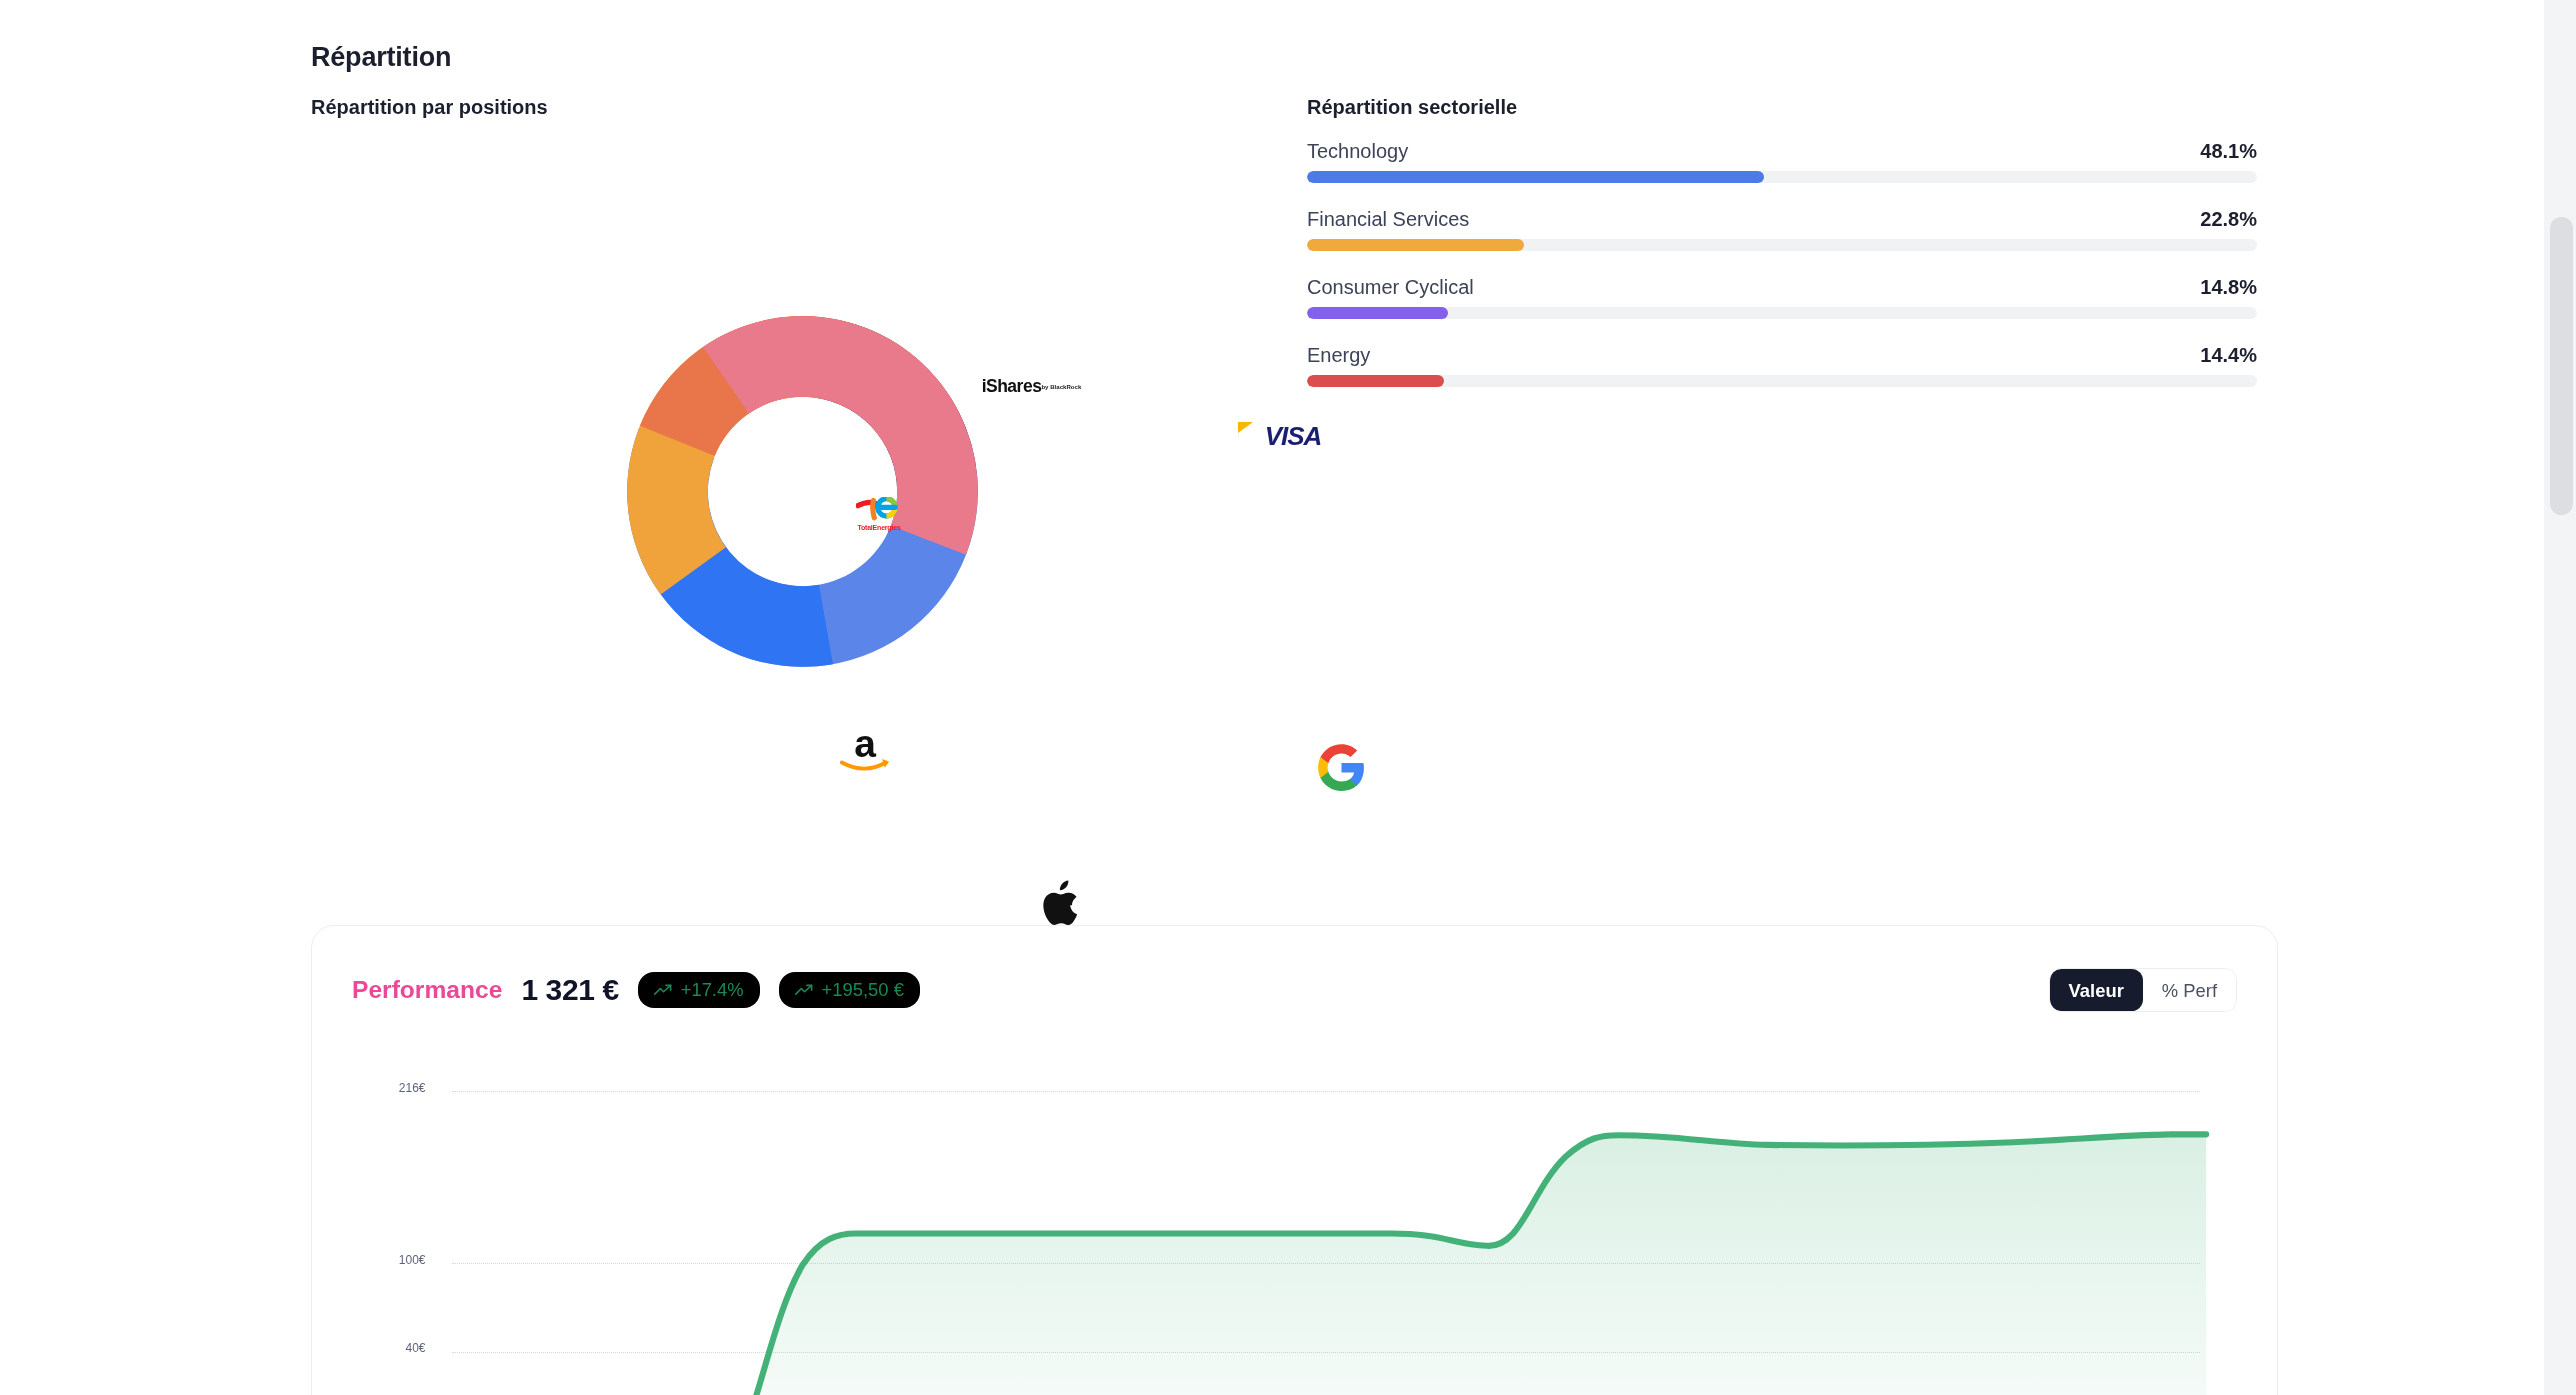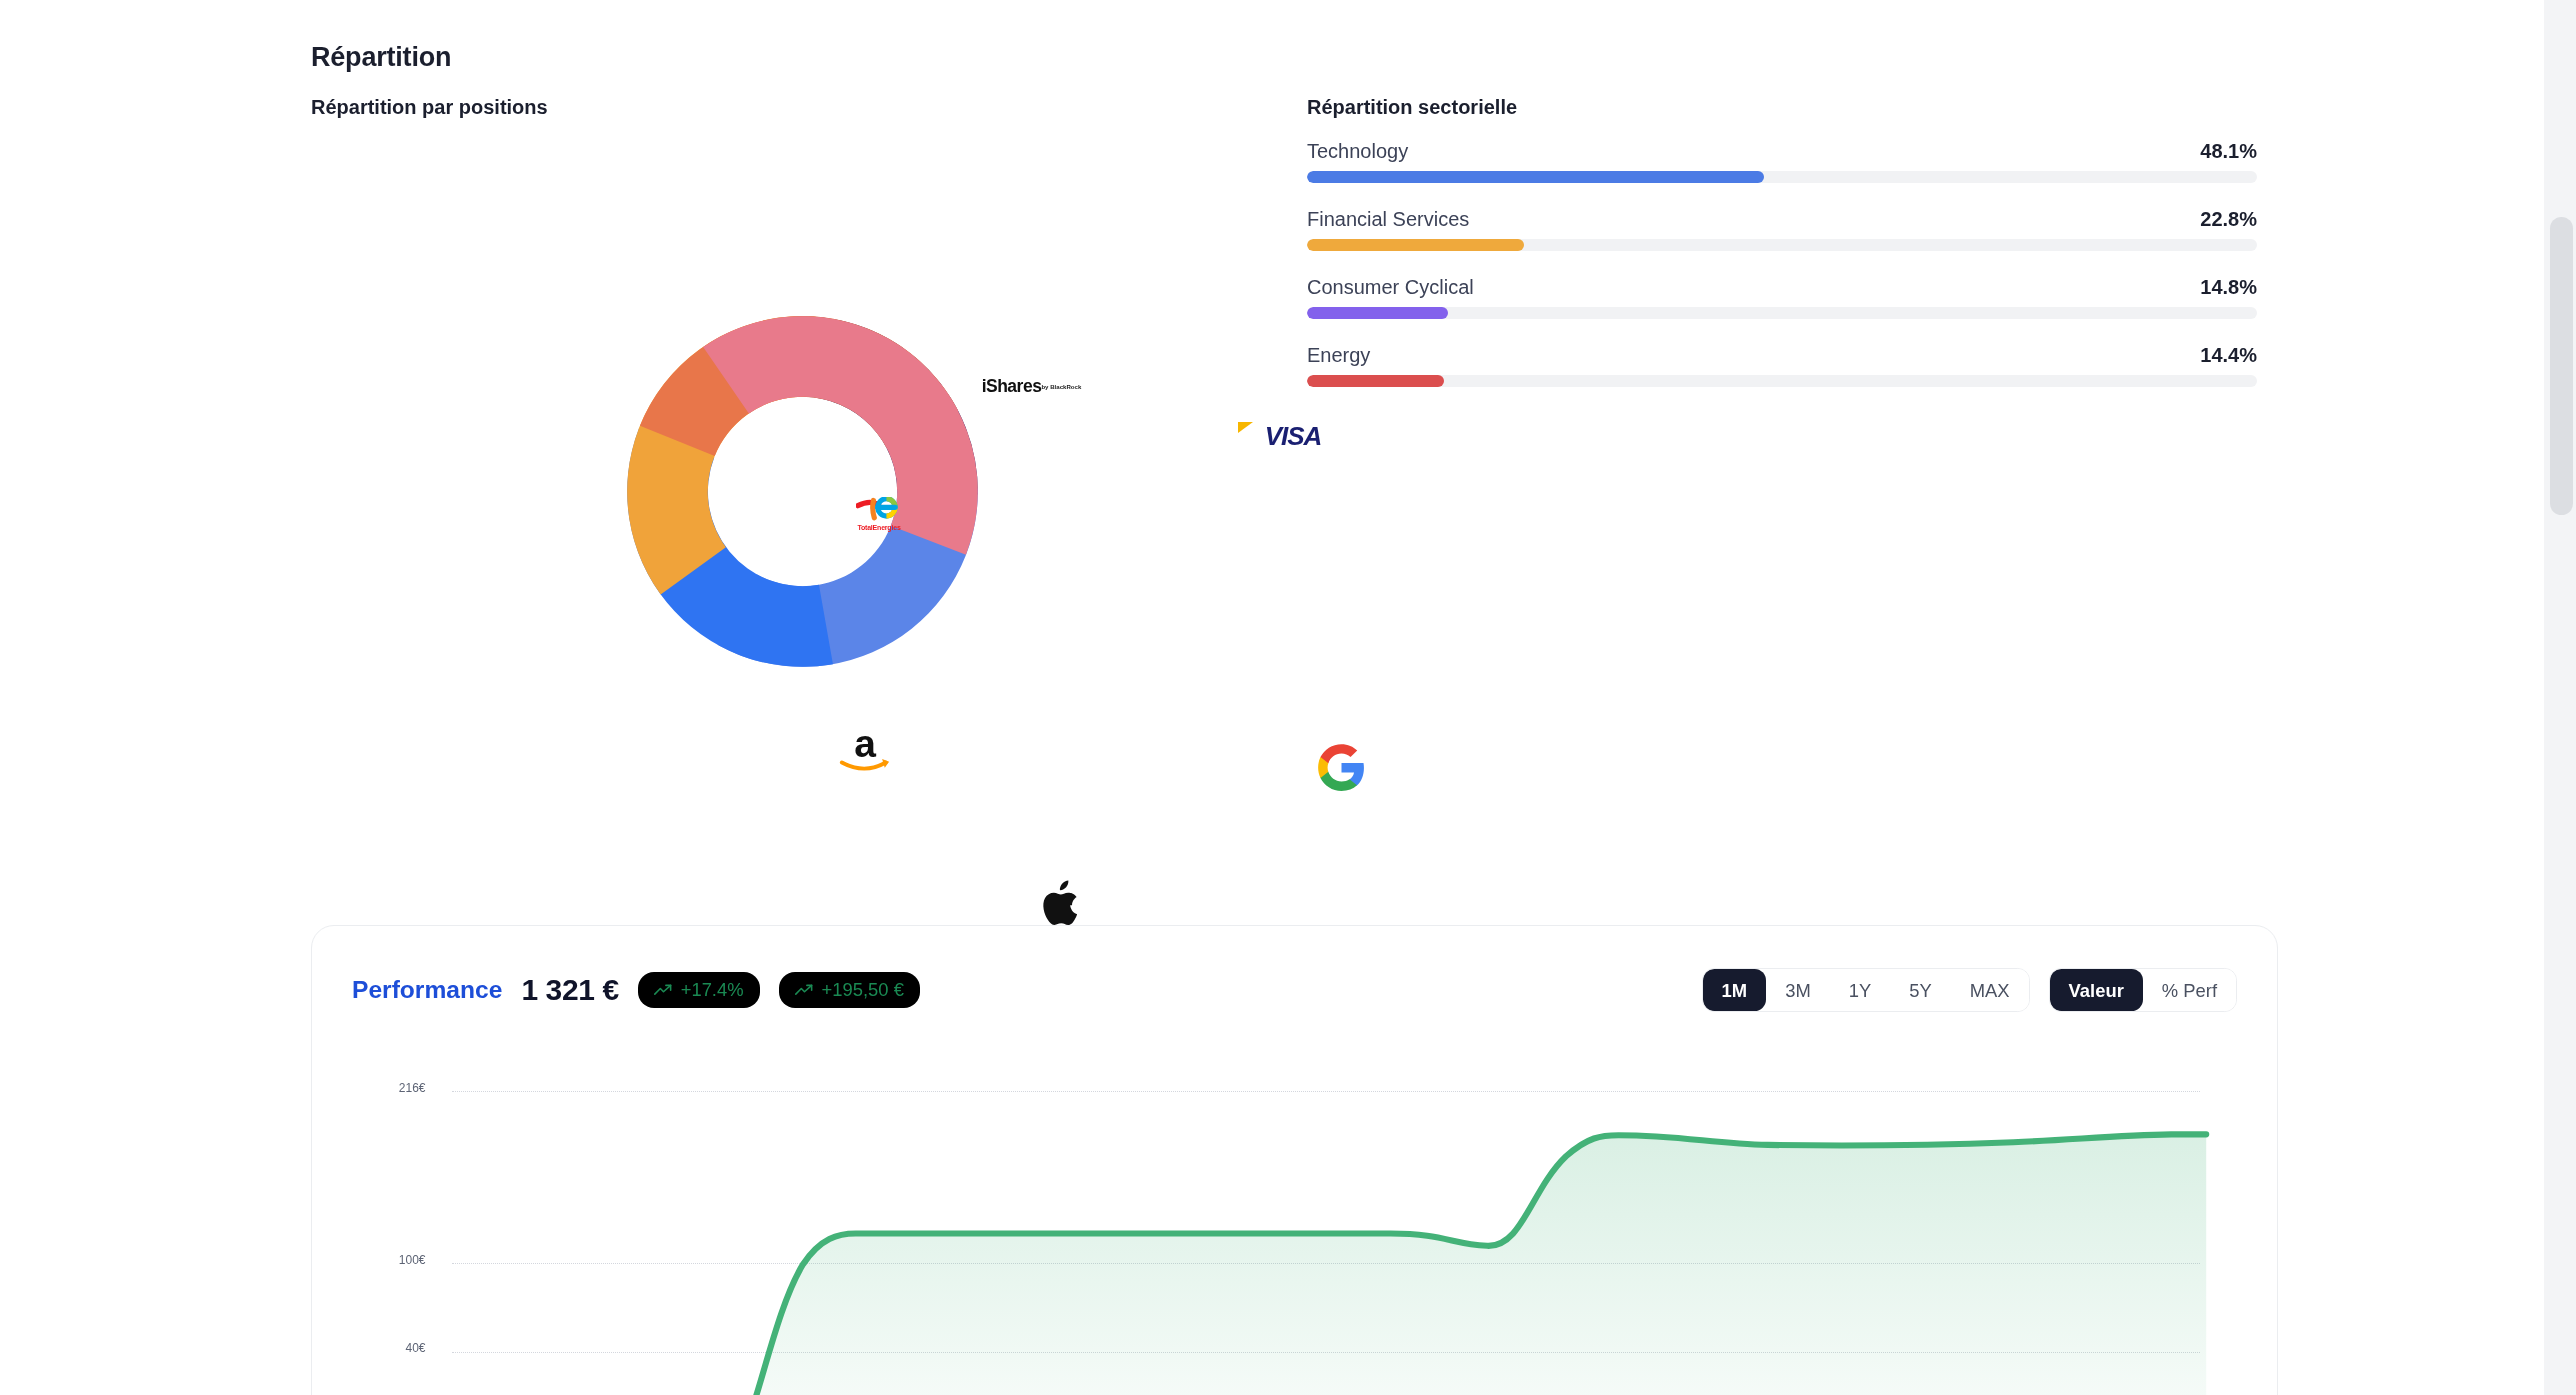--- a/index.html
+++ b/index.html
@@ -125,21 +125,21 @@
     width: 1967px; height: 561px;
     background: #ffffff;
     border: 0.9px solid #ebedf0;
     border-radius: 23px;
   }
   .perf-header {
     position: absolute;
     left: 40px; top: 46px;
     display: flex; align-items: center; gap: 19px;
   }
-  .perf-label { font-size: 24.6px; font-weight: 700; color: #1d4ed8; }
+  .perf-label { font-size: 24.6px; font-weight: 700; color: #ec4899; }
   .perf-value { font-size: 30px; font-weight: 700; color: #10142a; letter-spacing: -0.4px; }
   .pill {
     display: inline-flex; align-items: center; gap: 8px;
     background: #000000;
     color: #1a8a53;
     border-radius: 16px;
     padding: 7px 16px;
     font-size: 18.4px;
     font-weight: 500;
   }
@@ -334,27 +334,20 @@
       <span class="pill">
         <svg class="trend-ico" viewBox="0 0 24 14">
           <path d="M1 12 L8 5 L12 9 L21 1" stroke="#1a8a53" stroke-width="2" fill="none" stroke-linecap="round" stroke-linejoin="round"></path>
           <path d="M15 1 H21 V7" stroke="#1a8a53" stroke-width="2" fill="none" stroke-linecap="round" stroke-linejoin="round"></path>
         </svg>
         <span>+195,50 €</span>
       </span>
     </div>
 
     <div class="toggles">
-      <div class="seg-group">
-        <div class="seg active">1M</div>
-        <div class="seg">3M</div>
-        <div class="seg">1Y</div>
-        <div class="seg">5Y</div>
-        <div class="seg">MAX</div>
-      </div>
       <div class="seg-group">
         <div class="seg active">Valeur</div>
         <div class="seg">% Perf</div>
       </div>
     </div>
 
     <div class="chart-area">
 
       <div class="gridline" style="top:33px;"></div>
       <div class="gridline" style="top:205px;"></div>

